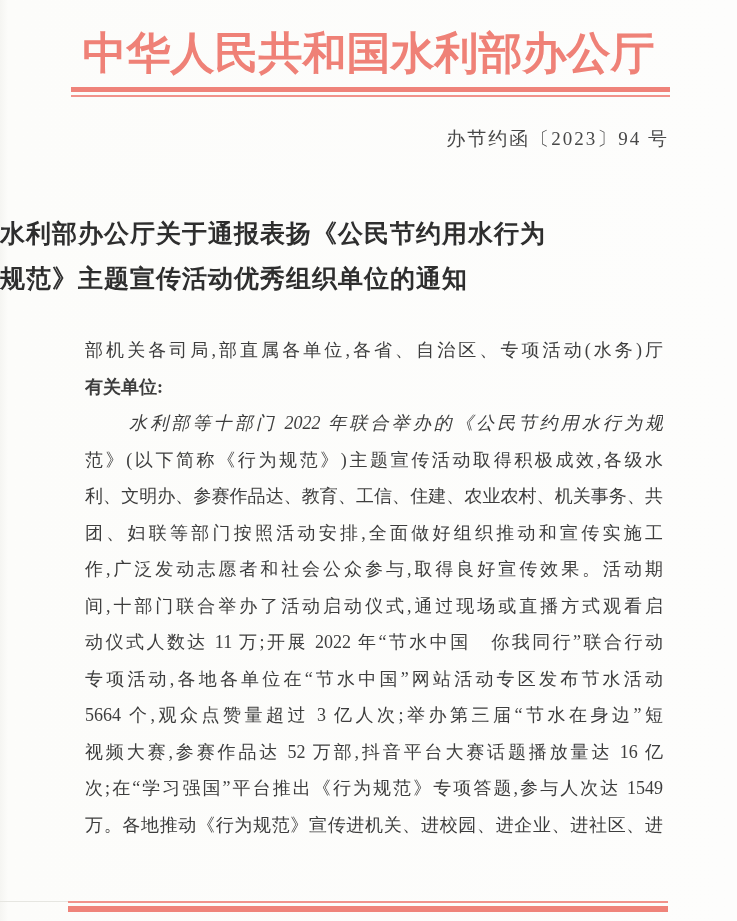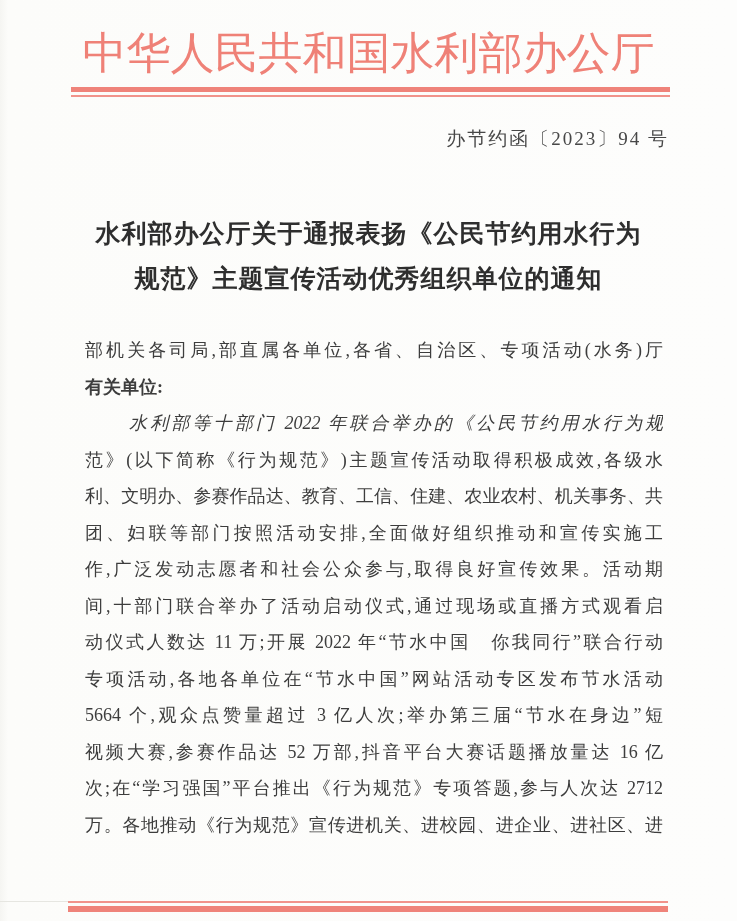--- a/index.html
+++ b/index.html
@@ -20,21 +20,21 @@
   }
   
   .letterhead {
     position: absolute;
     top: 24px;
     left: 0;
     width: 100%;
     text-align: center;
     font-size: 44px;
     line-height: 60px;
-    font-weight: normal;
+    font-weight: bold;
     color: #ef8177;
     letter-spacing: 0px;
     white-space: nowrap;
   }
   
   .rule-top {
     position: absolute;
     left: 71px;
     width: 599px;
     top: 87px;
@@ -53,21 +53,20 @@
     white-space: nowrap;
     margin-top: 15px;
   }
   
   .title {
     position: absolute;
     top: 211px;
     left: 0;
     width: 100%;
     margin: 0;
-    text-align: center;
     font-size: 25px;
     line-height: 45px;
     font-weight: bold;
     color: #2e2e2e;
     letter-spacing: 1px;
   }
   .title .title-line { display: block; white-space: nowrap; }
   
   .body-text {
     position: absolute;
@@ -139,21 +138,21 @@
     <p class="indent">水利部等十部门 2022 年联合举办的《公民节约用水行为规</p>
     <p>范》(以下简称《行为规范》)主题宣传活动取得积极成效,各级水</p>
     <p>利、文明办、参赛作品达、教育、工信、住建、农业农村、机关事务、共青</p>
     <p>团、妇联等部门按照活动安排,全面做好组织推动和宣传实施工</p>
     <p>作,广泛发动志愿者和社会公众参与,取得良好宣传效果。活动期</p>
     <p>间,十部门联合举办了活动启动仪式,通过现场或直播方式观看启</p>
     <p>动仪式人数达 11 万;开展 2022 年“节水中国　你我同行”联合行动</p>
     <p>专项活动,各地各单位在“节水中国”网站活动专区发布节水活动</p>
     <p>5664 个,观众点赞量超过 3 亿人次;举办第三届“节水在身边”短</p>
     <p>视频大赛,参赛作品达 52 万部,抖音平台大赛话题播放量达 16 亿</p>
-    <p>次;在“学习强国”平台推出《行为规范》专项答题,参与人次达 2712</p>
+    <p>次;在“学习强国”平台推出《行为规范》专项答题,参与人次达 1549</p>
     <p>万。各地推动《行为规范》宣传进机关、进校园、进企业、进社区、进</p>
   </div>
 
   <div class="artifact"></div>
 
   <div class="rule-bottom">
     <div class="thin"></div>
     <div class="gap"></div>
     <div class="thick"></div>
   </div>

